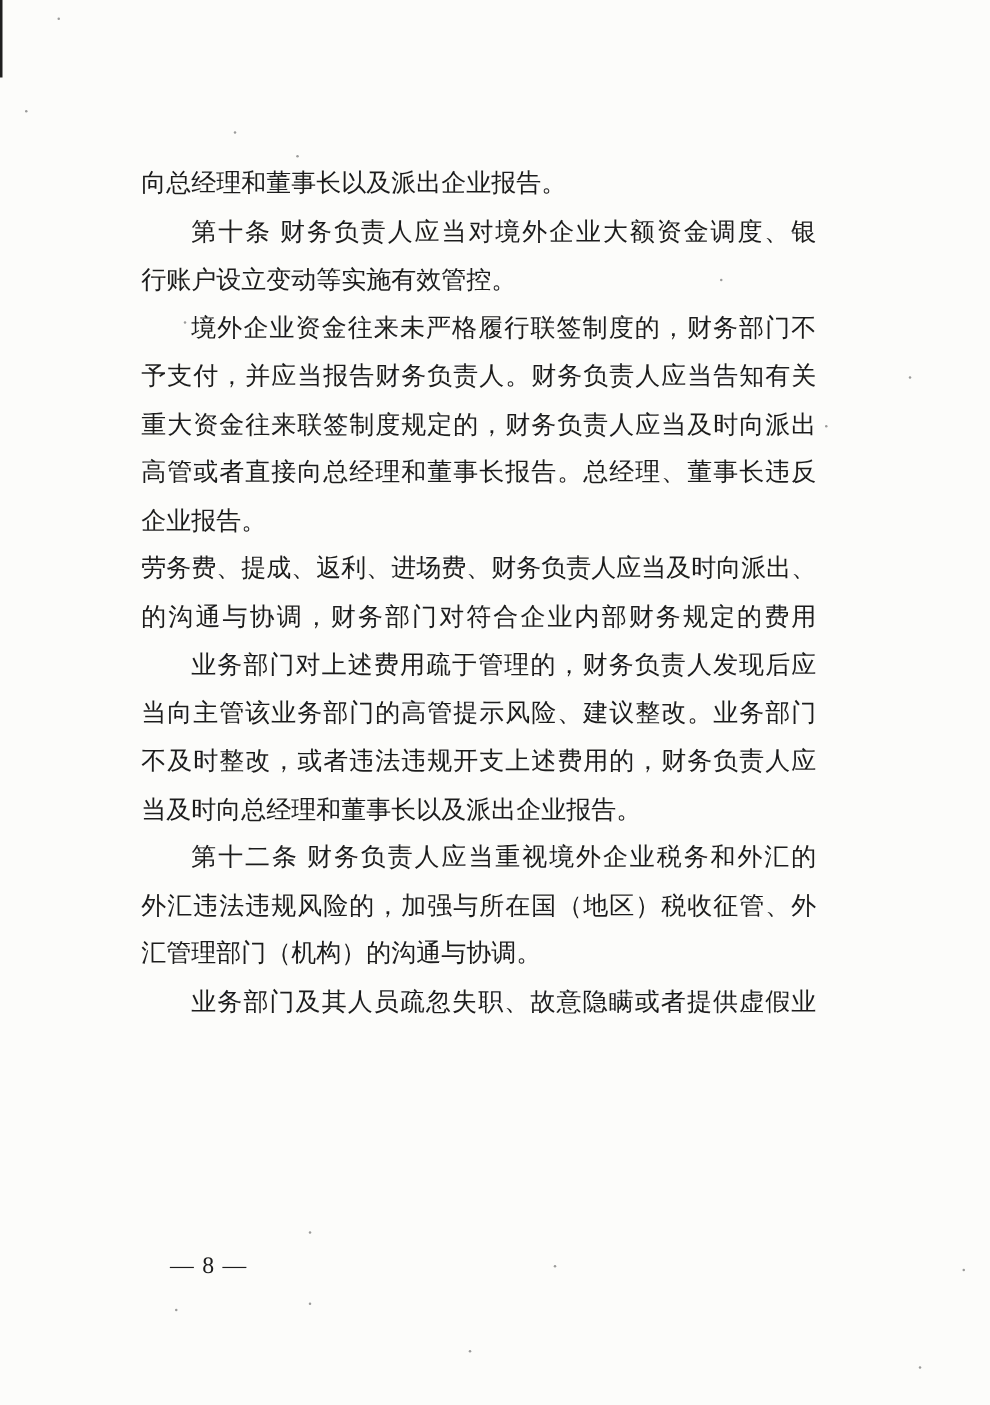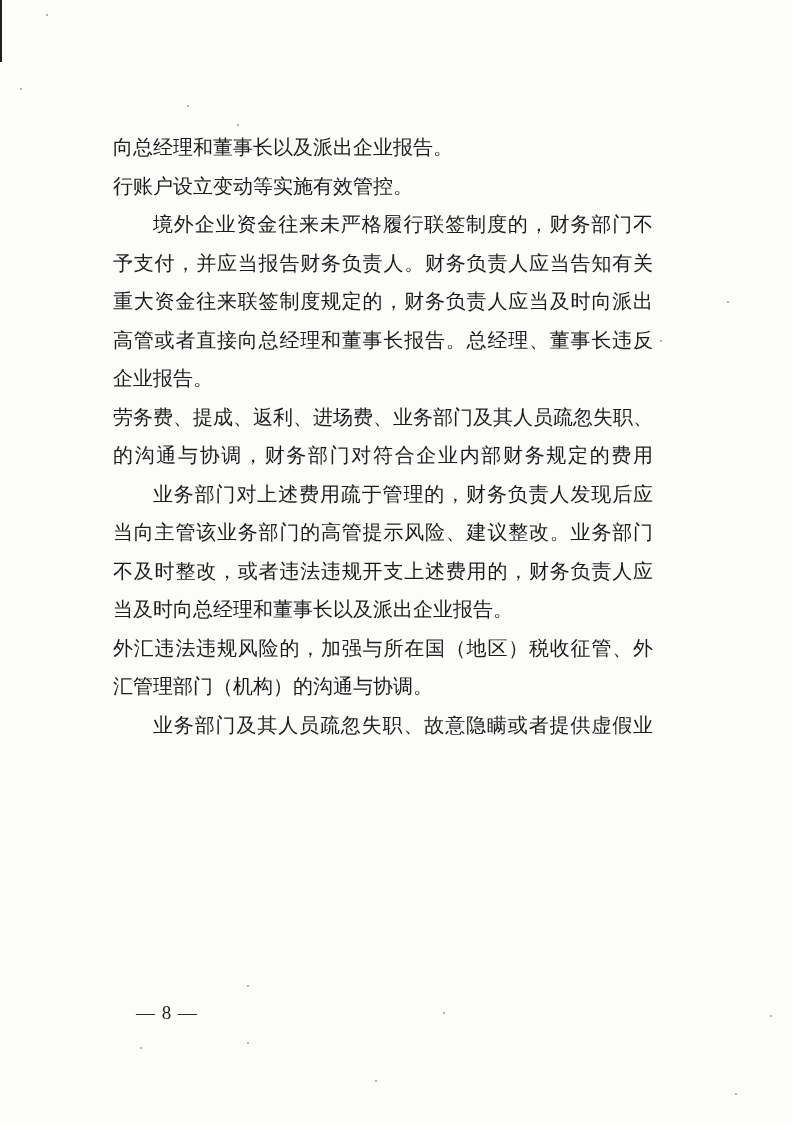--- a/index.html
+++ b/index.html
@@ -58,44 +58,46 @@
 
   <div class="edge-artifact"></div>
 
   <main class="text-block">
 
     <section class="para">
       <div class="line last">向总经理和董事长以及派出企业报告。</div>
     </section>
 
     <section class="para">
+      <div class="line indent">第十条 财务负责人应当对境外企业大额资金调度、银</div>
       <div class="line last">行账户设立变动等实施有效管控。</div>
     </section>
 
     <section class="para">
       <div class="line indent">境外企业资金往来未严格履行联签制度的，财务部门不</div>
       <div class="line">予支付，并应当报告财务负责人。财务负责人应当告知有关</div>
       <div class="line">重大资金往来联签制度规定的，财务负责人应当及时向派出</div>
       <div class="line">高管或者直接向总经理和董事长报告。总经理、董事长违反</div>
       <div class="line last">企业报告。</div>
     </section>
 
     <section class="para">
-      <div class="line">劳务费、提成、返利、进场费、业务部门及其人员疏忽失职、</div>
+      <div class="line">劳务费、提成、返利、进场费、财务负责人应当及时向派出、</div>
       <div class="line">的沟通与协调，财务部门对符合企业内部财务规定的费用</div>
     </section>
 
     <section class="para">
       <div class="line indent">业务部门对上述费用疏于管理的，财务负责人发现后应</div>
       <div class="line">当向主管该业务部门的高管提示风险、建议整改。业务部门</div>
       <div class="line">不及时整改，或者违法违规开支上述费用的，财务负责人应</div>
       <div class="line last">当及时向总经理和董事长以及派出企业报告。</div>
     </section>
 
     <section class="para">
+      <div class="line indent">第十二条 财务负责人应当重视境外企业税务和外汇的</div>
       <div class="line">外汇违法违规风险的，加强与所在国（地区）税收征管、外</div>
       <div class="line last">汇管理部门（机构）的沟通与协调。</div>
     </section>
 
     <section class="para">
       <div class="line indent">业务部门及其人员疏忽失职、故意隐瞒或者提供虚假业</div>
     </section>
 
   </main>
 

